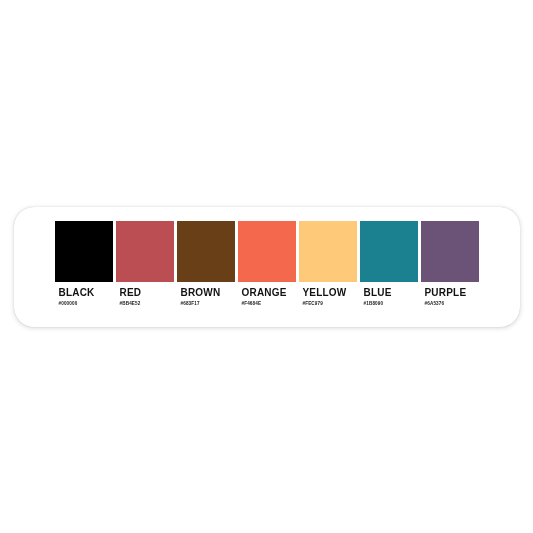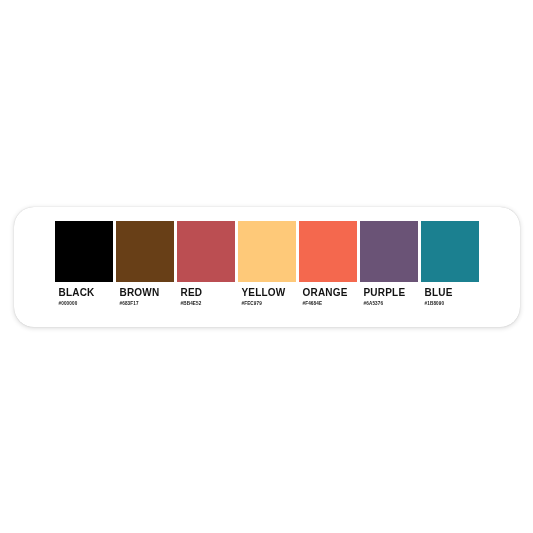--- a/index.html
+++ b/index.html
@@ -106,63 +106,63 @@
 
       <div class="swatch">
         <div class="swatch-color" style="background: rgb(0, 0, 0);"></div>
         <div class="swatch-info">
           <div class="swatch-name">BLACK</div>
           <div class="swatch-hex">#000000</div>
         </div>
       </div>
 
       <div class="swatch">
+        <div class="swatch-color" style="background: rgb(187, 78, 82);"></div>
+        <div class="swatch-info">
+          <div class="swatch-name">RED</div>
+          <div class="swatch-hex">#BB4E52</div>
+        </div>
+      </div>
+
+      <div class="swatch">
         <div class="swatch-color" style="background: rgb(104, 63, 23);"></div>
         <div class="swatch-info">
           <div class="swatch-name">BROWN</div>
           <div class="swatch-hex">#683F17</div>
         </div>
       </div>
 
       <div class="swatch">
-        <div class="swatch-color" style="background: rgb(187, 78, 82);"></div>
+        <div class="swatch-color" style="background: rgb(244, 104, 78);"></div>
         <div class="swatch-info">
-          <div class="swatch-name">RED</div>
-          <div class="swatch-hex">#BB4E52</div>
+          <div class="swatch-name">ORANGE</div>
+          <div class="swatch-hex">#F4684E</div>
         </div>
       </div>
 
       <div class="swatch">
         <div class="swatch-color" style="background: rgb(254, 201, 121);"></div>
         <div class="swatch-info">
           <div class="swatch-name">YELLOW</div>
           <div class="swatch-hex">#FEC979</div>
         </div>
       </div>
 
+
       <div class="swatch">
-        <div class="swatch-color" style="background: rgb(244, 104, 78);"></div>
+        <div class="swatch-color" style="background: rgb(27, 128, 144);"></div>
         <div class="swatch-info">
-          <div class="swatch-name">ORANGE</div>
-          <div class="swatch-hex">#F4684E</div>
+          <div class="swatch-name">BLUE</div>
+          <div class="swatch-hex">#1B8090</div>
         </div>
       </div>
-
 
       <div class="swatch">
         <div class="swatch-color" style="background: rgb(106, 83, 118);"></div>
         <div class="swatch-info">
           <div class="swatch-name">PURPLE</div>
           <div class="swatch-hex">#6A5376</div>
         </div>
       </div>
 
-      <div class="swatch">
-        <div class="swatch-color" style="background: rgb(27, 128, 144);"></div>
-        <div class="swatch-info">
-          <div class="swatch-name">BLUE</div>
-          <div class="swatch-hex">#1B8090</div>
-        </div>
-      </div>
-
     </div>
   </div>
 </div>
 
 </body></html>

